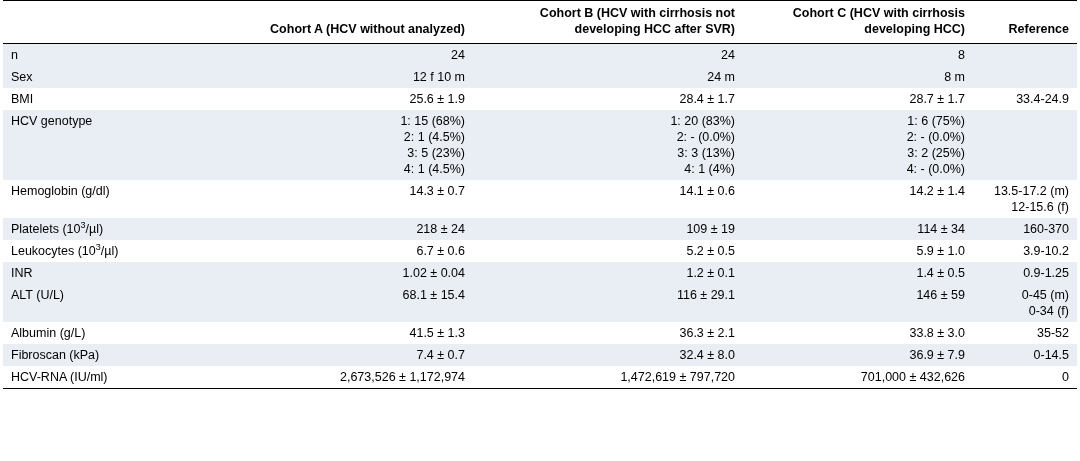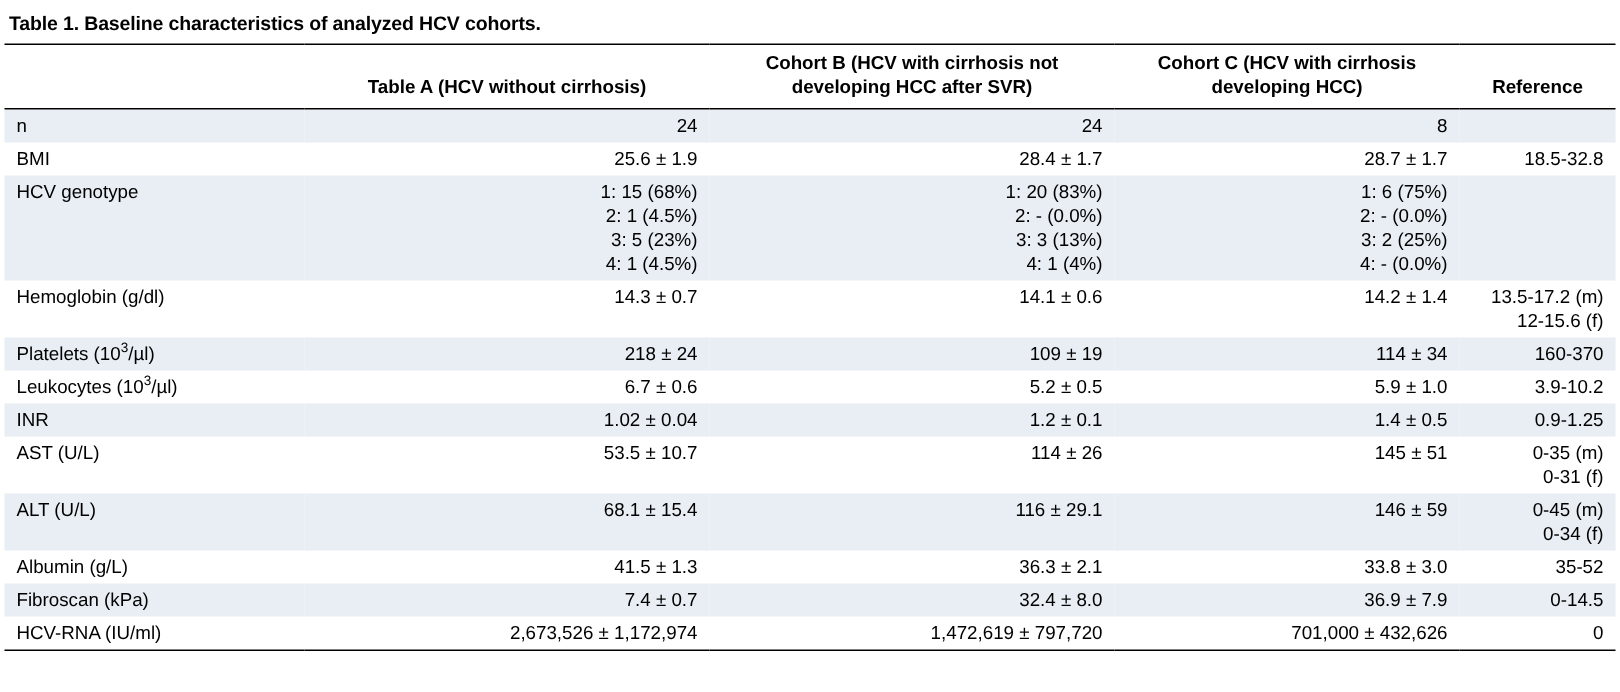--- a/index.html
+++ b/index.html
@@ -38,21 +38,21 @@
   table.tbl col.c1 { width: 270px; }
   table.tbl col.c2 { width: 270px; }
   table.tbl col.c3 { width: 230px; }
   table.tbl col.c4 { width: 104px; }
 
   thead th {
     font-weight: bold;
     font-size: 12.5px;
     vertical-align: bottom;
     padding: 5px 8px 6px 8px;
-    text-align: center;
+    text-align: right;
     line-height: 1.25;
   }
   thead th.lbl { text-align: left; }
   thead tr {
     border-top: 1.6px solid #000;
     border-bottom: 1.1px solid #000;
   }
   tbody td {
     padding: 3px 8px 3px 8px;
     text-align: right;
@@ -70,53 +70,59 @@
     border-bottom: 1.6px solid #000;
   }
   .multi { white-space: pre-line; }
   sup { font-size: 9px; vertical-align: super; line-height: 0; }
 </style>
 </head>
 <body>
 
 <div class="page">
 
-  <div class="caption">Table 1.  Baseline characteristics of analyzed HCV cohorts.</div>
 
   <table class="tbl">
     <colgroup>
       <col class="c0">
         <col class="c1">
         <col class="c2">
         <col class="c3">
         <col class="c4">
     </colgroup>
     <thead>
       <tr>
         <th class="lbl"></th>
-        <th>Table A (HCV without cirrhosis)</th>
+        <th>Cohort A (HCV without analyzed)</th>
         <th>Cohort B (HCV with cirrhosis not developing HCC after SVR)</th>
         <th>Cohort C (HCV with cirrhosis developing HCC)</th>
         <th>Reference</th>
       </tr>
     </thead>
     <tbody>
         <tr class="alt">
           <td class="lbl multi">n</td>
           <td class="multi">24</td>
           <td class="multi">24</td>
           <td class="multi">8</td>
           <td class="multi"></td>
         </tr>
+        <tr class="alt">
+          <td class="lbl multi">Sex</td>
+          <td class="multi">12 f 10 m</td>
+          <td class="multi">24 m</td>
+          <td class="multi">8 m</td>
+          <td class="multi"></td>
+        </tr>
         <tr>
           <td class="lbl multi">BMI</td>
           <td class="multi">25.6 ± 1.9</td>
           <td class="multi">28.4 ± 1.7</td>
           <td class="multi">28.7 ± 1.7</td>
-          <td class="multi">18.5-32.8</td>
+          <td class="multi">33.4-24.9</td>
         </tr>
         <tr class="alt">
           <td class="lbl multi">HCV genotype</td>
           <td class="multi">1: 15 (68%)
 2: 1 (4.5%)
 3: 5 (23%)
 4: 1 (4.5%)</td>
           <td class="multi">1: 20 (83%)
 2: - (0.0%)
 3: 3 (13%)
@@ -149,28 +155,20 @@
           <td class="multi">5.9 ± 1.0</td>
           <td class="multi">3.9-10.2</td>
         </tr>
         <tr class="alt">
           <td class="lbl multi">INR</td>
           <td class="multi">1.02 ± 0.04</td>
           <td class="multi">1.2 ± 0.1</td>
           <td class="multi">1.4 ± 0.5</td>
           <td class="multi">0.9-1.25</td>
         </tr>
-        <tr>
-          <td class="lbl multi">AST (U/L)</td>
-          <td class="multi">53.5 ± 10.7</td>
-          <td class="multi">114 ± 26</td>
-          <td class="multi">145 ± 51</td>
-          <td class="multi">0-35 (m)
-0-31 (f)</td>
-        </tr>
         <tr class="alt">
           <td class="lbl multi">ALT (U/L)</td>
           <td class="multi">68.1 ± 15.4</td>
           <td class="multi">116 ± 29.1</td>
           <td class="multi">146 ± 59</td>
           <td class="multi">0-45 (m)
 0-34 (f)</td>
         </tr>
         <tr>
           <td class="lbl multi">Albumin (g/L)</td>

